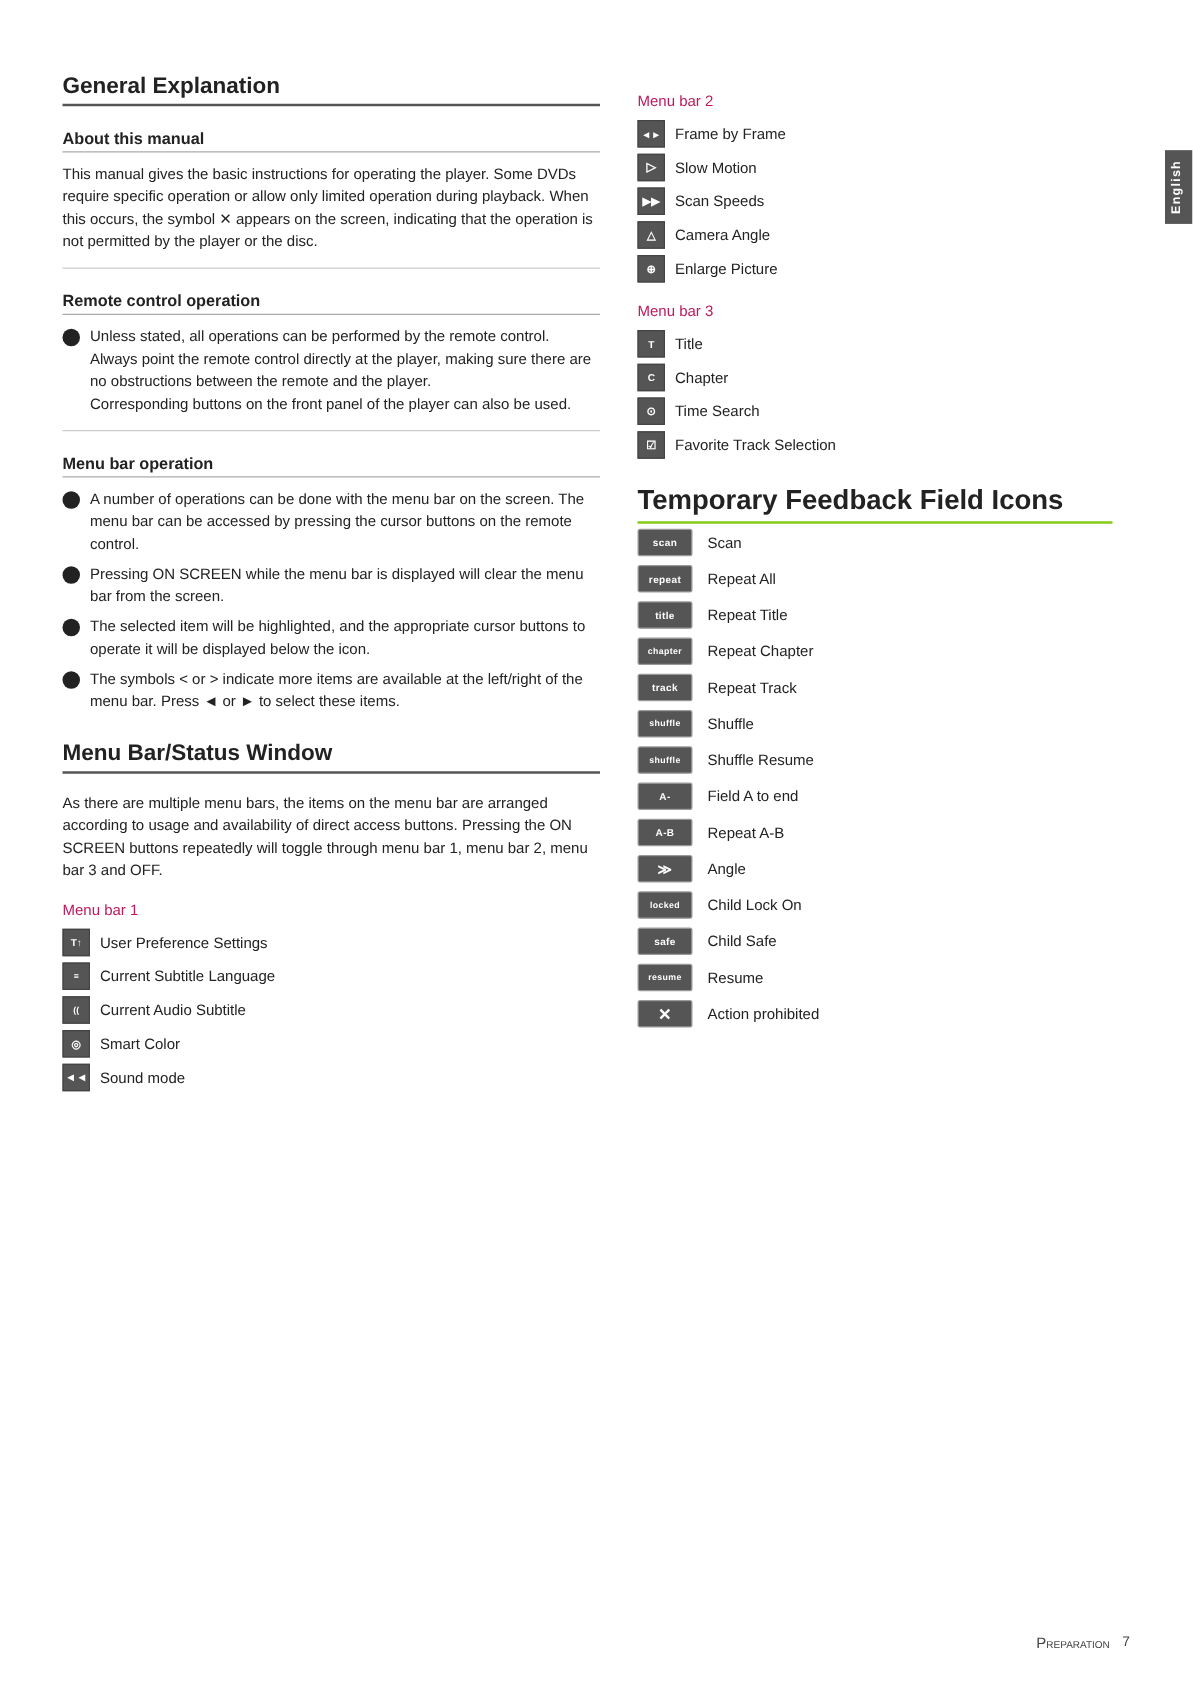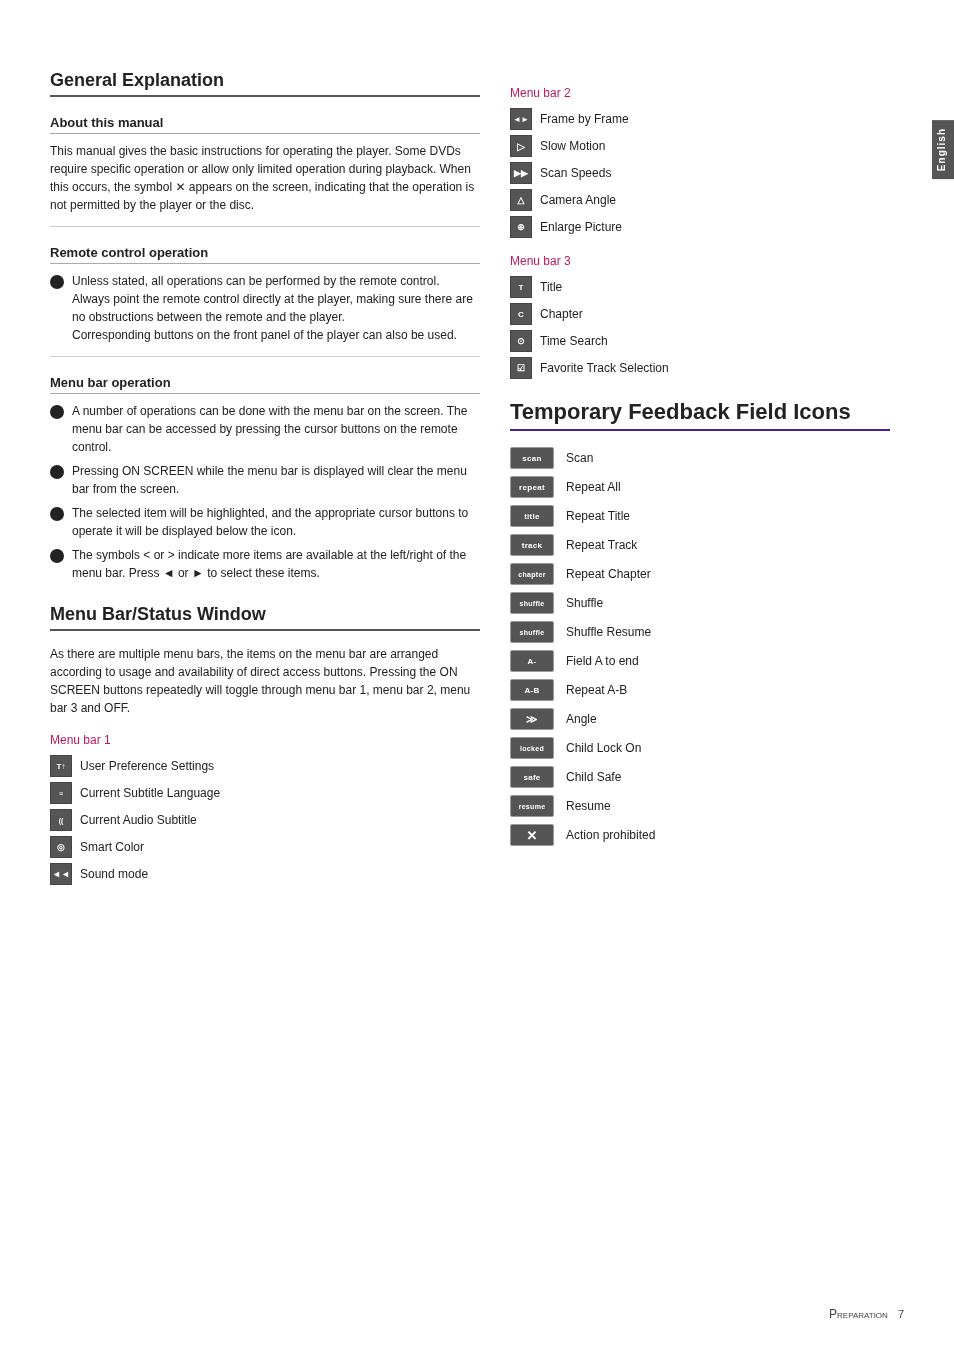--- a/index.html
+++ b/index.html
@@ -10,21 +10,21 @@
       color: #222;
       width: 954px;
       min-height: 1351px;
       position: relative;
     }
 
     .page {
       display: flex;
       width: 954px;
       min-height: 1351px;
-      padding: 40px 0 40px 0;
+      padding: 28px 0 40px 0;
     }
 
     
     .side-tab {
       width: 22px;
       position: absolute;
       right: 0;
       top: 120px;
       background: #555;
       color: #fff;
@@ -122,23 +122,23 @@
       display: flex;
       align-items: center;
       margin-bottom: 5px;
       font-size: 12px;
     }
 
     
     .tfi-title {
       font-size: 22px;
       font-weight: bold;
-      border-bottom: 2px solid #4c1d95;
+      border-bottom: 2px solid #84cc16;
       padding-bottom: 4px;
-      margin-bottom: 16px;
+      margin-bottom: 4px;
       line-height: 1.2;
     }
 
     .tfi-list {
       list-style: none;
       padding: 0;
       margin: 0;
     }
     .tfi-item {
       display: flex;
@@ -341,26 +341,26 @@
         </li>
         <li class="tfi-item">
           <span class="tfi-icon">repeat</span>
           <span>Repeat All</span>
         </li>
         <li class="tfi-item">
           <span class="tfi-icon">title</span>
           <span>Repeat Title</span>
         </li>
         <li class="tfi-item">
+          <span class="tfi-icon" style="font-size:7px;">chapter</span>
+          <span>Repeat Chapter</span>
+        </li>
+        <li class="tfi-item">
           <span class="tfi-icon">track</span>
           <span>Repeat Track</span>
-        </li>
-        <li class="tfi-item">
-          <span class="tfi-icon" style="font-size:7px;">chapter</span>
-          <span>Repeat Chapter</span>
         </li>
         <li class="tfi-item">
           <span class="tfi-icon" style="font-size:7px;">shuffle</span>
           <span>Shuffle</span>
         </li>
         <li class="tfi-item">
           <span class="tfi-icon" style="font-size:7px;">shuffle</span>
           <span>Shuffle Resume</span>
         </li>
         <li class="tfi-item">

